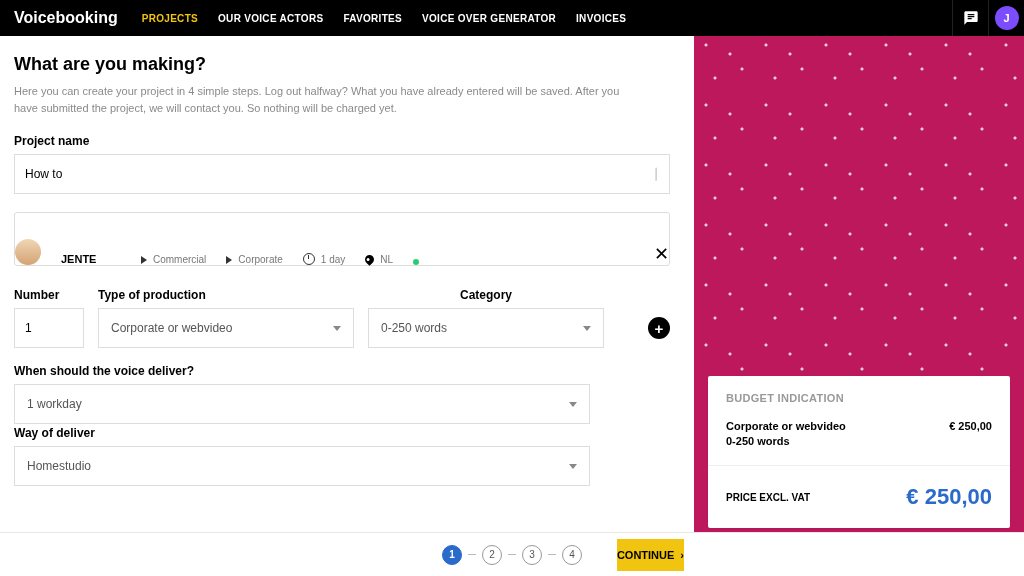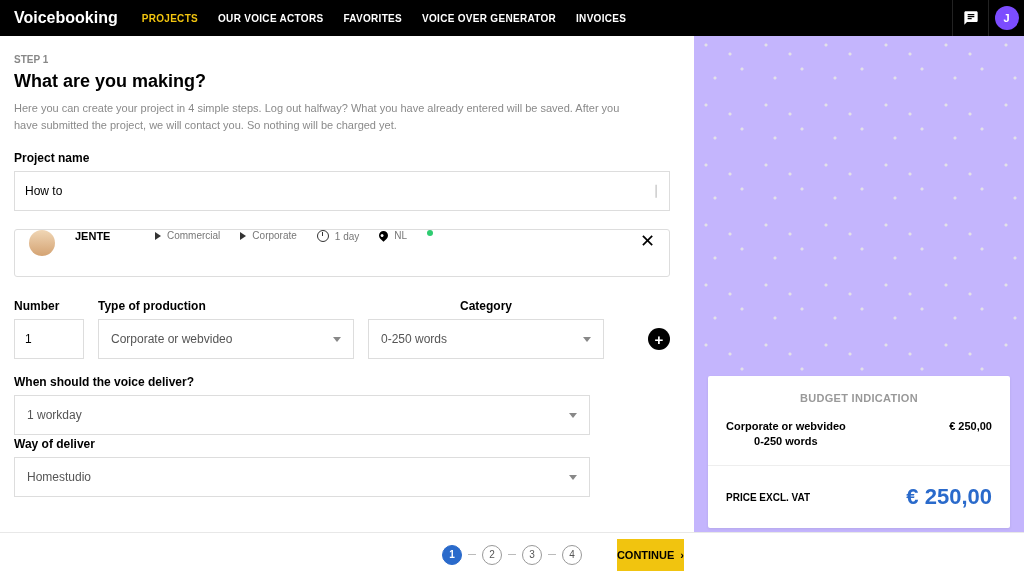--- a/index.html
+++ b/index.html
@@ -13,34 +13,34 @@
   .nav { display: flex; gap: 20px; flex: 1; }
   .nav-item { color: #fff; font-size: 10px; font-weight: bold; letter-spacing: 0.3px; cursor: pointer; }
   .nav-item.active { color: #f1c40f; }
   .header-right { display: flex; align-items: center; height: 100%; }
   .header-icon { width: 36px; height: 36px; display: flex; align-items: center; justify-content: center; border-left: 1px solid #222; cursor: pointer; }
   .avatar { width: 24px; height: 24px; border-radius: 50%; background: #7c4dff; color: #fff; display: flex; align-items: center; justify-content: center; font-size: 11px; font-weight: bold; }
 
   
   .main { display: flex; height: calc(100% - 36px - 44px); }
   .left { flex: 1; padding: 18px 20px 10px 14px; overflow: hidden; }
-  .right { width: 330px; background: #c4b5fd; position: relative; padding-top: 340px; text-align: center; }
+  .right { width: 330px; background: #be185d; position: relative; padding-top: 340px; }
 
   .step-label { font-size: 10px; color: #888; font-weight: bold; margin-bottom: 6px; }
   .heading { font-size: 18px; font-weight: bold; margin-bottom: 8px; }
   .subtext { font-size: 11px; color: #8a8a8a; line-height: 1.5; margin-bottom: 18px; max-width: 630px; }
 
   .field-label { font-size: 12px; font-weight: bold; margin-bottom: 6px; }
 
   .text-input { width: 100%; max-width: 656px; height: 40px; border: 1px solid #ddd; padding: 0 10px; font-size: 12px; background: #fff; display: flex; align-items: center; justify-content: space-between; margin-bottom: 18px; }
   .text-input input { border: none; outline: none; width: 90%; font-size: 12px; }
   .text-input .cursor-icon { color: #bbb; font-size: 11px; }
 
   
-  .actor-card { width: 656px; height: 48px; border: 1px solid #ddd; border-radius: 3px; display: flex; align-items: flex-start; padding: 0 14px; gap: 20px; font-size: 10px; margin-bottom: 22px; }
+  .actor-card { width: 656px; height: 54px; border: 1px solid #ddd; border-radius: 3px; display: flex; align-items: flex-end; padding: 0 0; gap: 20px; font-size: 10px; margin-bottom: 22px; }
   .actor-avatar { width: 26px; height: 26px; border-radius: 50%; background: linear-gradient(#f0d6b5, #d4a373); }
   .actor-name { font-weight: bold; font-size: 11px; width: 60px; }
   .play-item { display: flex; align-items: center; gap: 6px; color: #777; }
   .play-tri { width: 0; height: 0; border-top: 4px solid transparent; border-bottom: 4px solid transparent; border-left: 6px solid #333; }
   .clock-icon { width: 12px; height: 12px; border: 1.5px solid #333; border-radius: 50%; position: relative; }
   .clock-icon::after { content: ''; position: absolute; top: 1px; left: 4px; width: 1.5px; height: 4px; background: #333; }
   .pin-icon { width: 9px; height: 9px; background: #000; border-radius: 50% 50% 50% 0; transform: rotate(-45deg); position: relative; }
   .pin-icon::after { content: ''; position: absolute; top: 2px; left: 2px; width: 3px; height: 3px; background: #fff; border-radius: 50%; }
   .green-dot { width: 6px; height: 6px; background: #2ecc71; border-radius: 50%; }
   .close-x { margin-left: auto; font-size: 18px; cursor: pointer; color: #000; }
@@ -110,21 +110,20 @@
         </svg>
     </div>
     <div class="header-icon">
       <div class="avatar">J</div>
     </div>
   </div>
 </div>
 
 <div class="main">
   <div class="left">
-    <div class="step-label">STEP 1</div>
     <h1 class="heading">What are you making?</h1>
     <p class="subtext">Here you can create your project in 4 simple steps. Log out halfway? What you have already entered will be saved. After you have submitted the project, we will contact you. So nothing will be charged yet.</p>
 
     <div class="field-label">Project name</div>
     <div class="text-input">
       <input type="text" value="How to" style="">
       <span class="cursor-icon">⎮</span>
     </div>
 
     <div class="actor-card">

